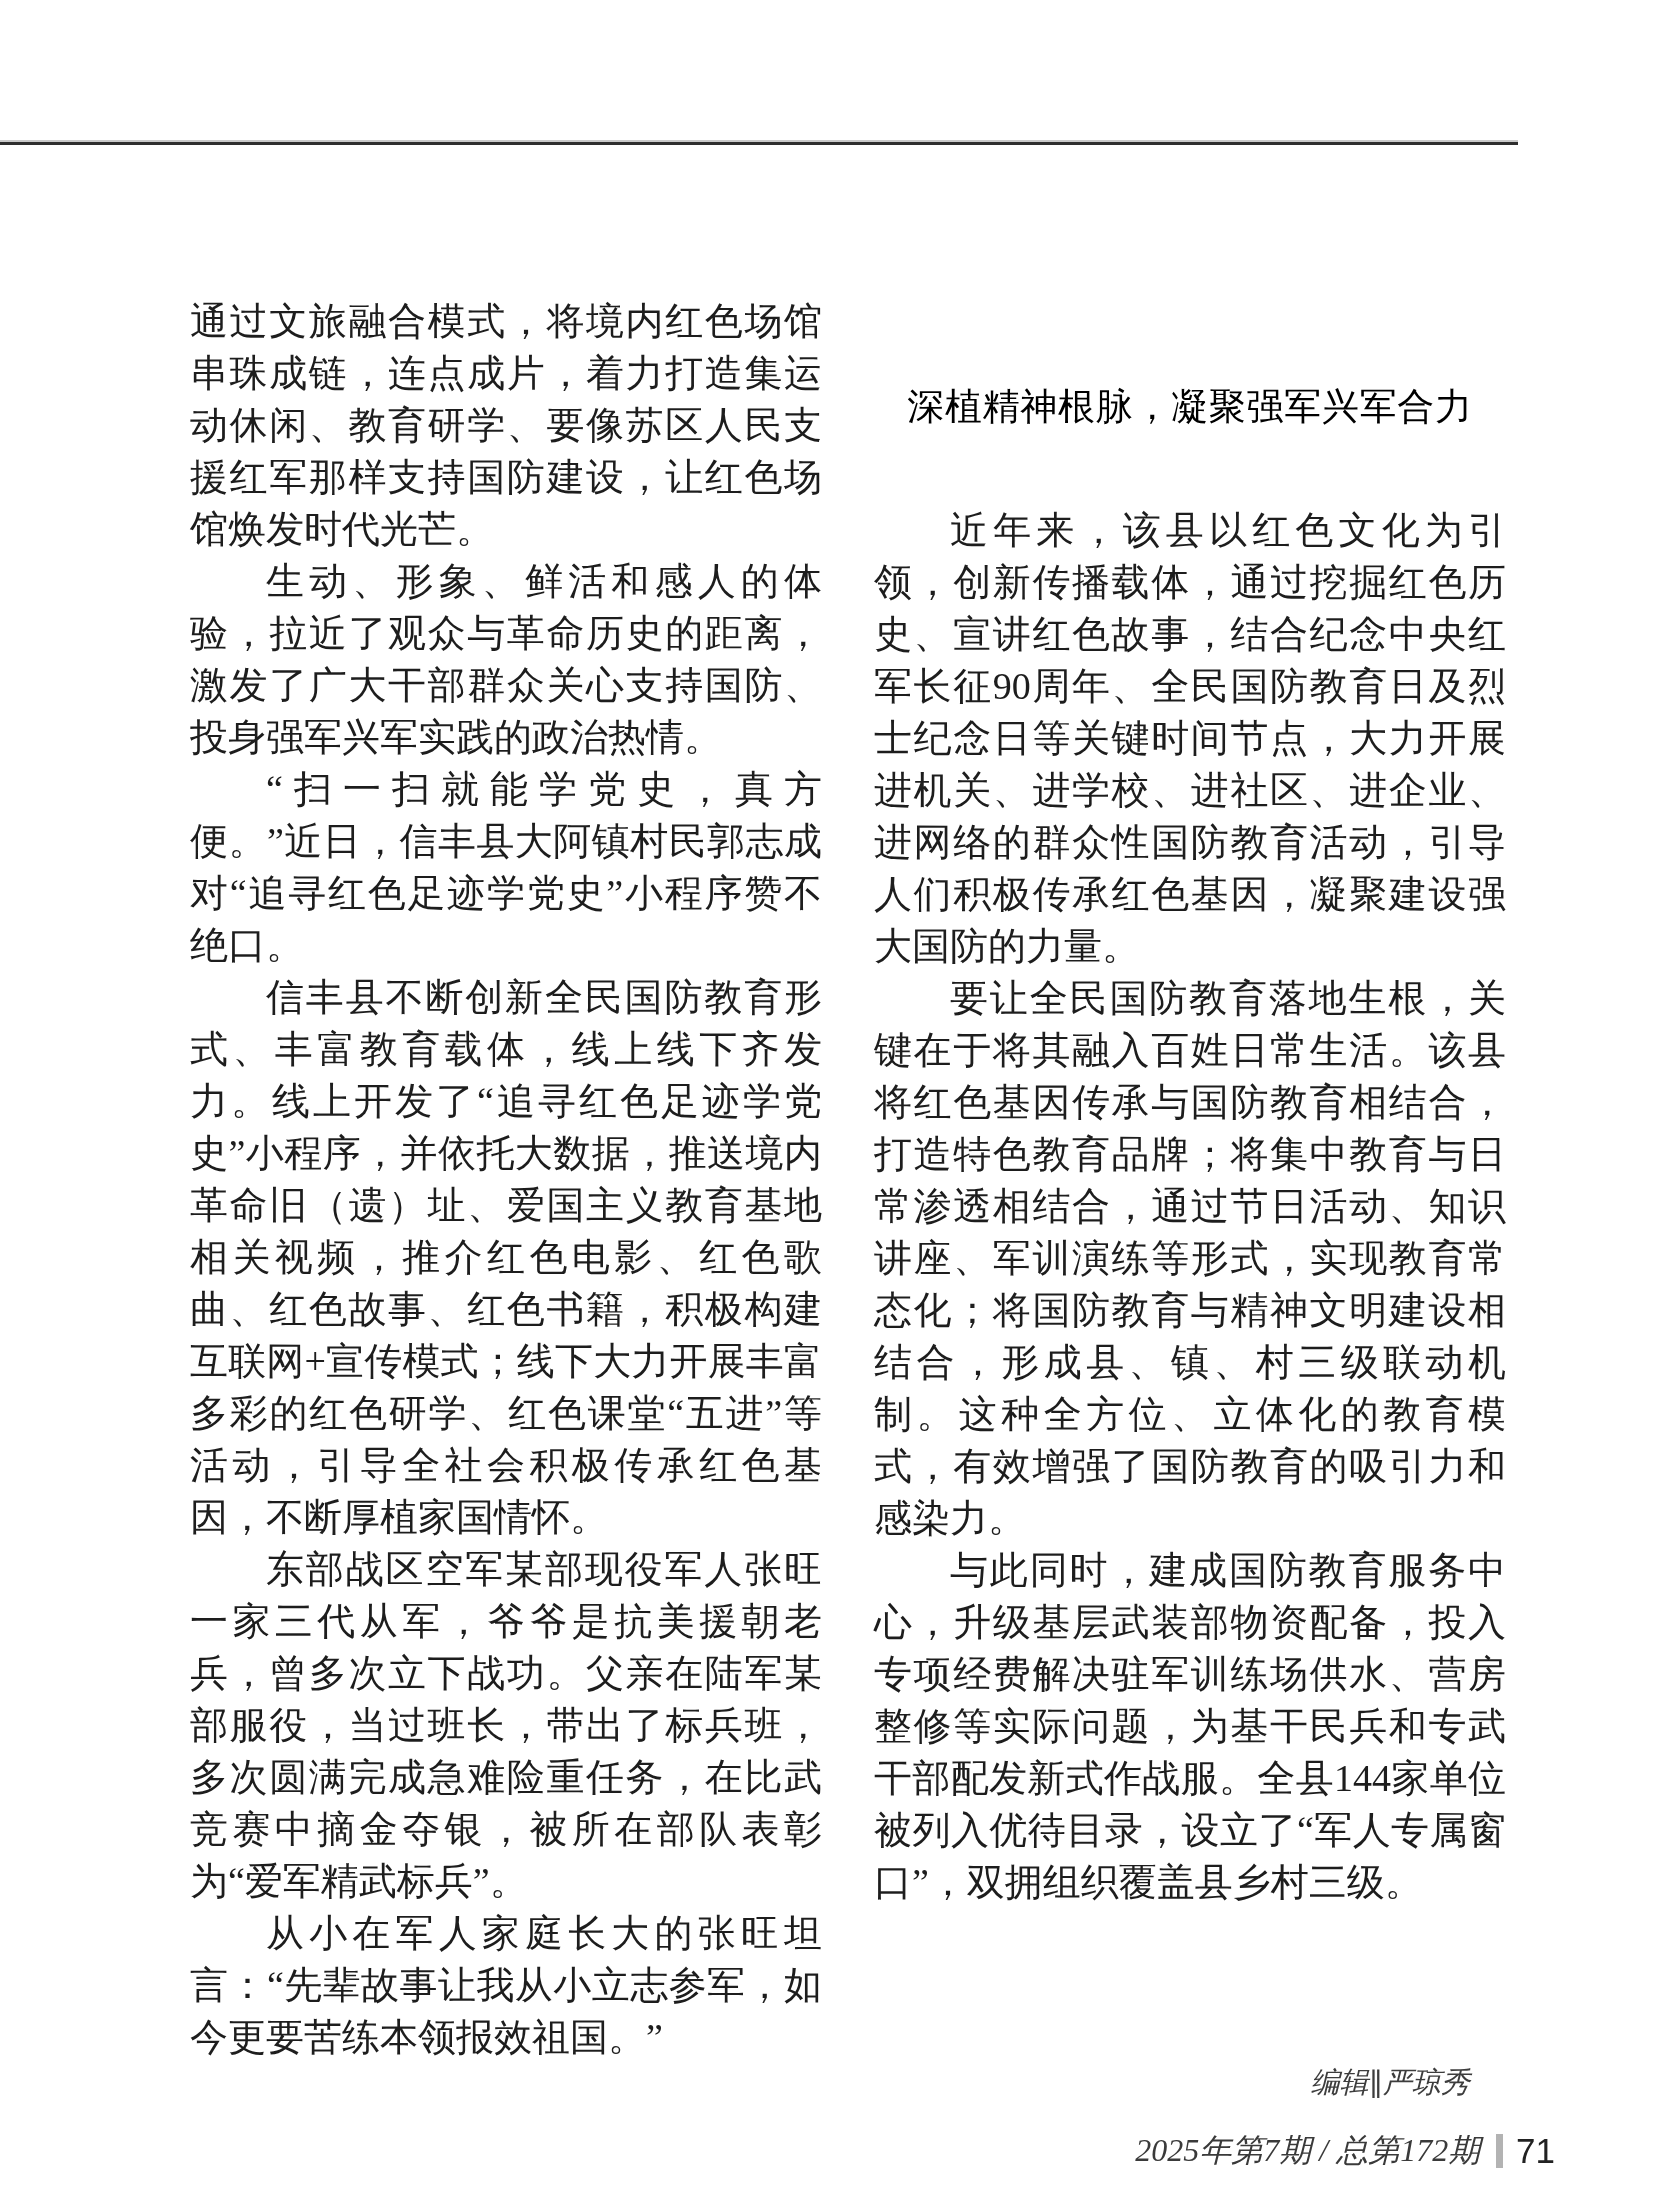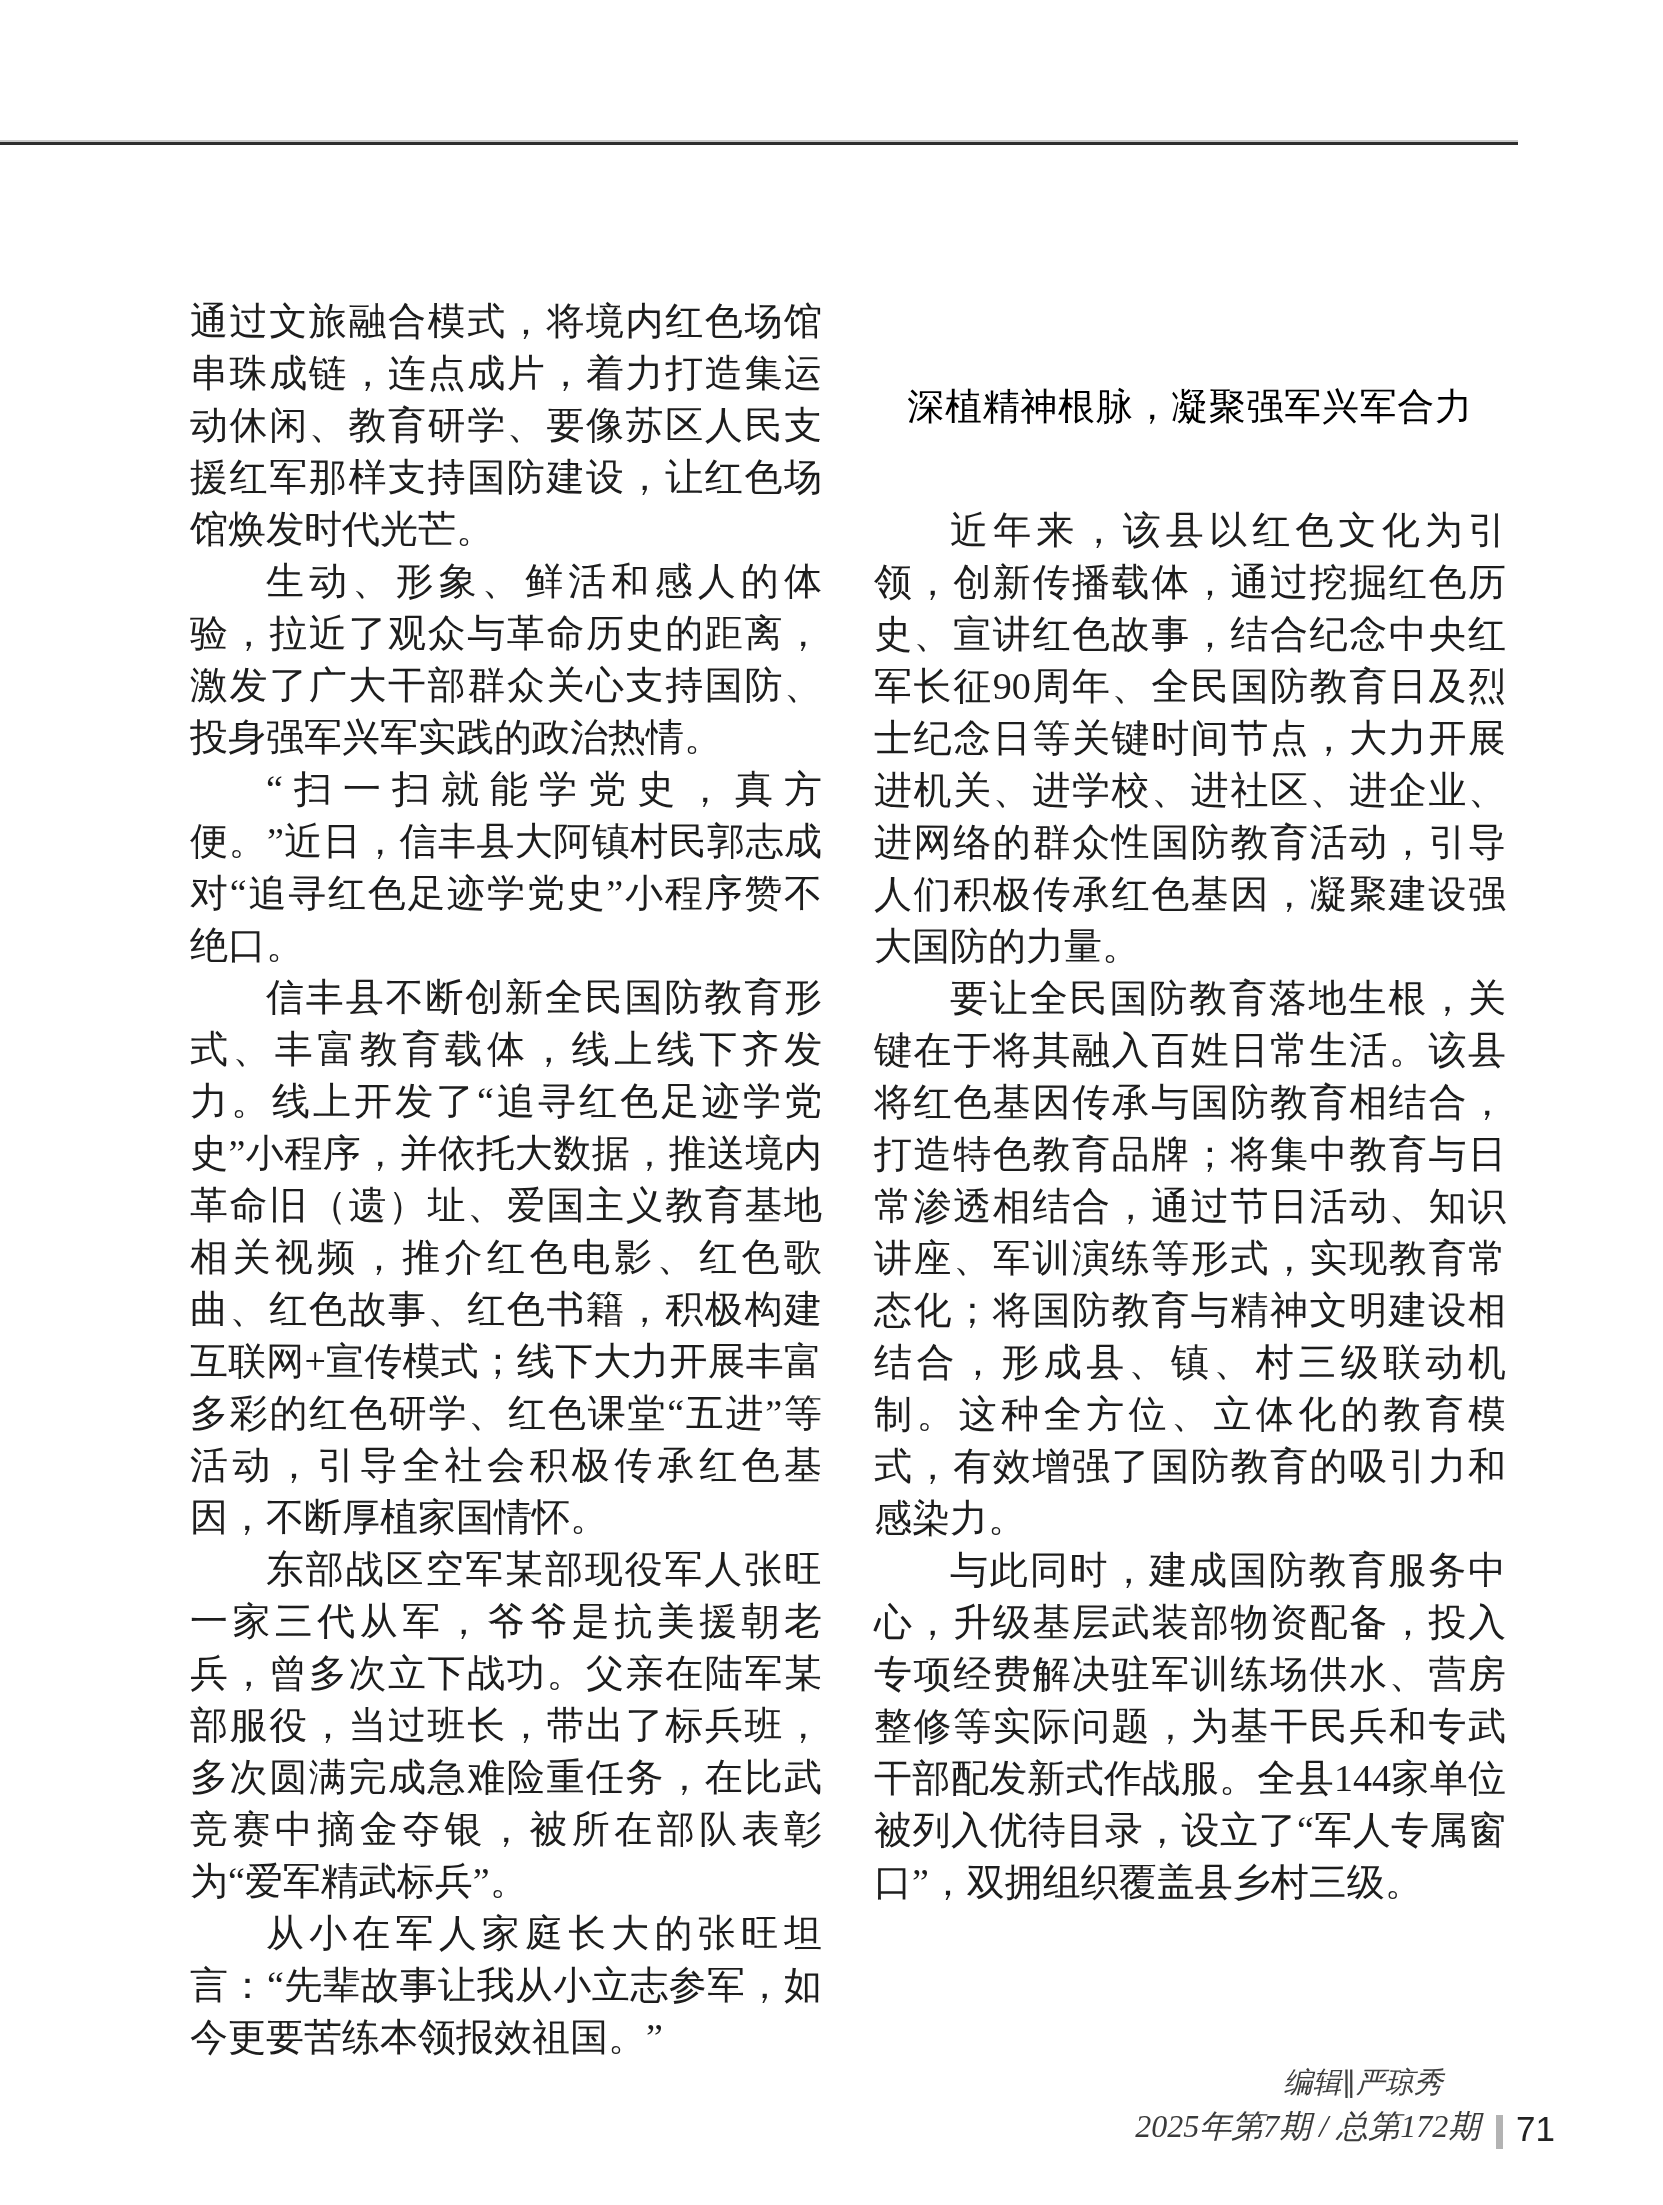--- a/index.html
+++ b/index.html
@@ -73,26 +73,26 @@
     display: flex;
     flex-direction: column;
     align-items: flex-end;
   }
   .footer-editor {
     font-family: "Liberation Sans", "DejaVu Sans", sans-serif;
     font-style: italic;
     font-size: 29px;
     line-height: 39px;
     color: #3d3d3d;
-    margin-right: 112px;
+    margin-right: 85px;
   }
   .footer-issue {
-    margin-top: 3px;
+    margin-top: 27px;
     display: flex;
-    align-items: flex-end;
+    align-items: center;
     font-size: 32px;
     color: #3a3a3a;
     font-style: italic;
   }
   .footer-vbar {
     display: inline-block;
     width: 7.2px;
     height: 34px;
     background: #b3b3b3;
     margin: 0 13px 0 15.7px;

